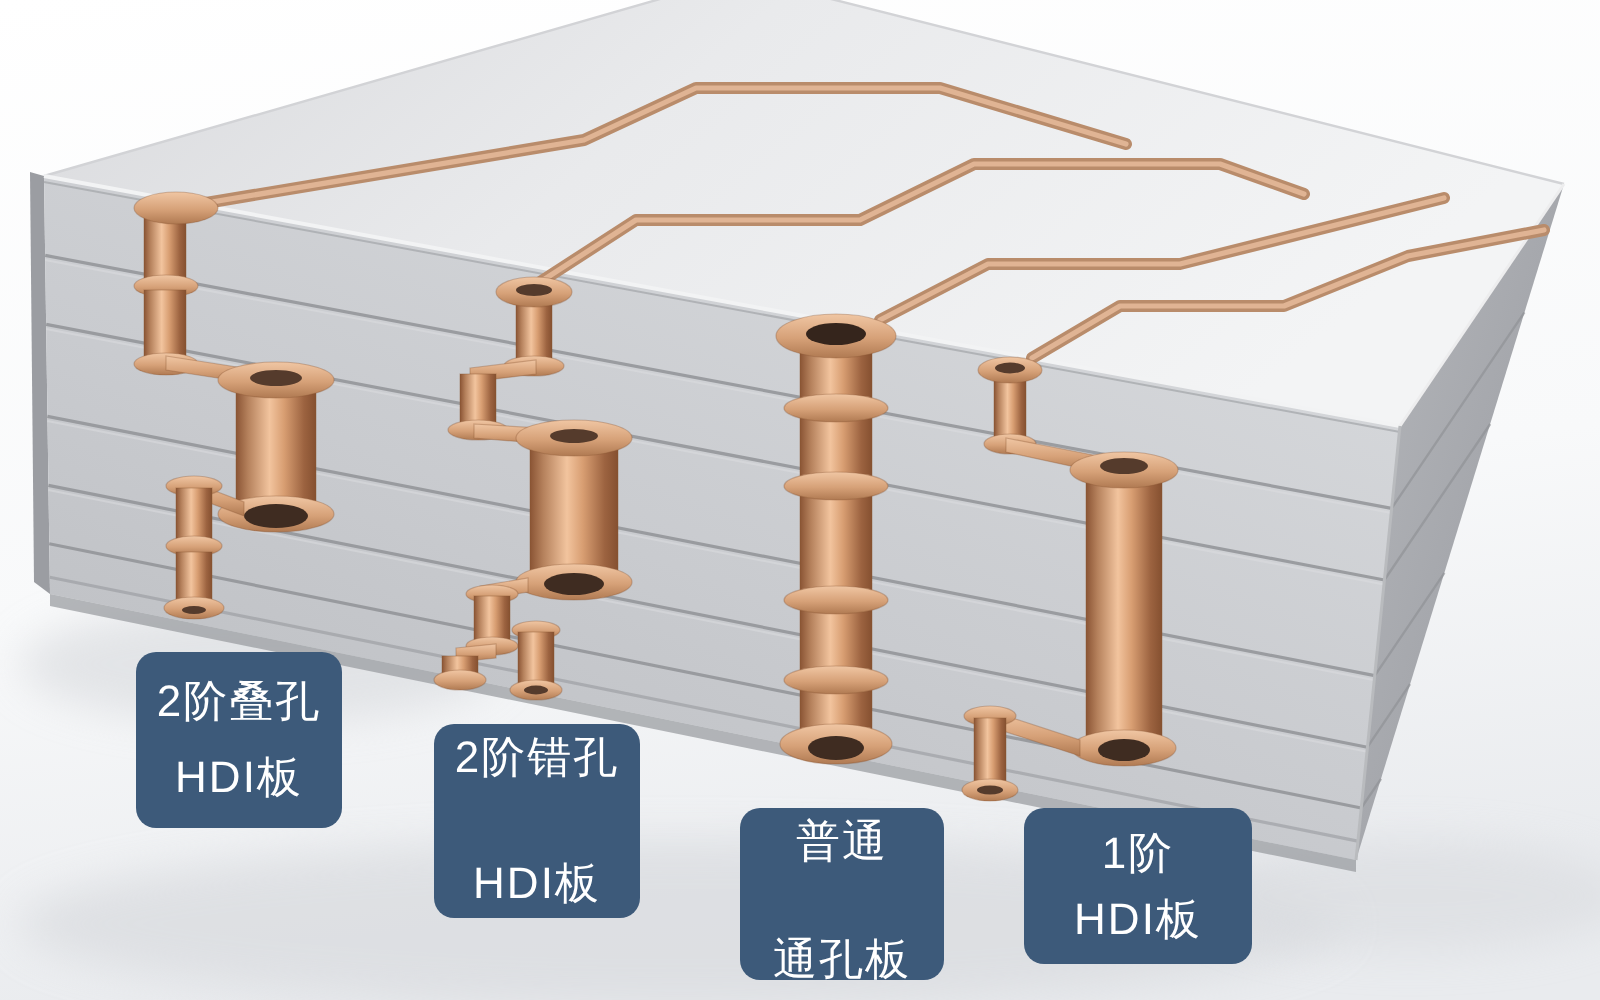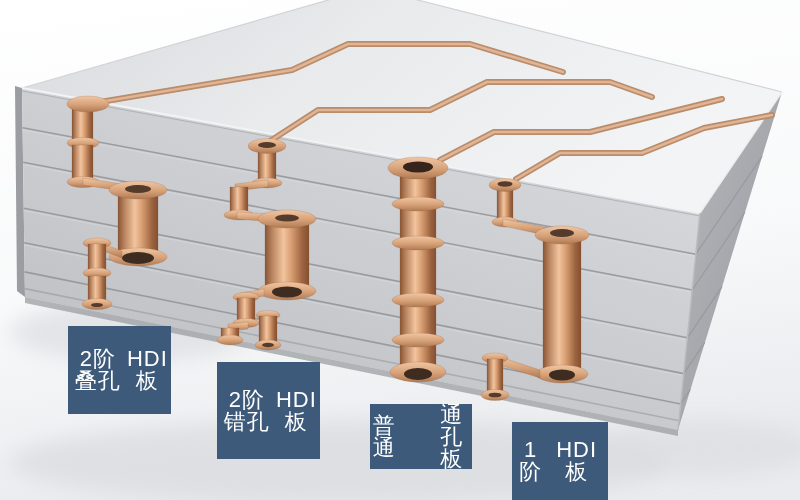--- a/index.html
+++ b/index.html
@@ -1,22 +1,22 @@
 <!DOCTYPE html>
 <html><head>
 <meta charset="utf-8">
 <style>
   html,body{margin:0;padding:0;background:#fff;}
   .stage{position:relative;width:800px;height:500px;overflow:hidden;
          font-family:"Liberation Sans",sans-serif;background:#ffffff;}
   .stage svg{position:absolute;left:0;top:0;}
-  .label{position:absolute;display:flex;flex-direction:row;align-items:center;
+  .label{position:absolute;display:flex;flex-direction:column;align-items:center;
          justify-content:space-around;text-align:center;
          font-size:22px;line-height:1;letter-spacing:1px;
-         font-family:"Liberation Sans",sans-serif;padding:6px 2px;box-sizing:border-box;}
+         font-family:"Liberation Sans",sans-serif;padding:6px 2px;box-sizing:border-box;border-radius:10px;}
 </style>
 </head>
 <body>
 
 <div class="stage">
 
 <svg width="800" height="500" viewBox="0 0 800 500">
   <defs>
     <linearGradient id="gBg" x1="0" y1="0" x2="0.2" y2="1">
       <stop offset="0" stop-color="#ffffff"></stop>
@@ -199,22 +199,22 @@
 </svg>
 
 <div class="label" style="left: 68px; top: 326px; width: 103px; height: 88px; background-color: rgb(61, 90, 122); color: rgb(255, 255, 255);">
   <span>2阶叠孔</span>
   <span>HDI板</span>
 </div>
 <div class="label" style="left: 217px; top: 362px; width: 103px; height: 97px; background-color: rgb(61, 90, 122); color: rgb(255, 255, 255); justify-content: space-between;">
   <span>2阶错孔</span>
   <span>HDI板</span>
 </div>
-<div class="label" style="left: 370px; top: 404px; width: 102px; height: 65px; background-color: rgb(61, 90, 122); color: rgb(255, 255, 255); gap: 37px;">
+<div class="label" style="left: 370px; top: 404px; width: 102px; height: 86px; background-color: rgb(61, 90, 122); color: rgb(255, 255, 255); gap: 37px;">
   <span>普通</span>
   <span>通孔板</span>
 </div>
-<div class="label" style="left: 512px; top: 422px; width: 96px; height: 78px; background-color: rgb(61, 90, 122); color: rgb(255, 255, 255);">
+<div class="label" style="left: 512px; top: 404px; width: 114px; height: 78px; background-color: rgb(61, 90, 122); color: rgb(255, 255, 255);">
   <span>1阶</span>
   <span>HDI板</span>
 </div>
 
 </div>
 
 </body></html>

